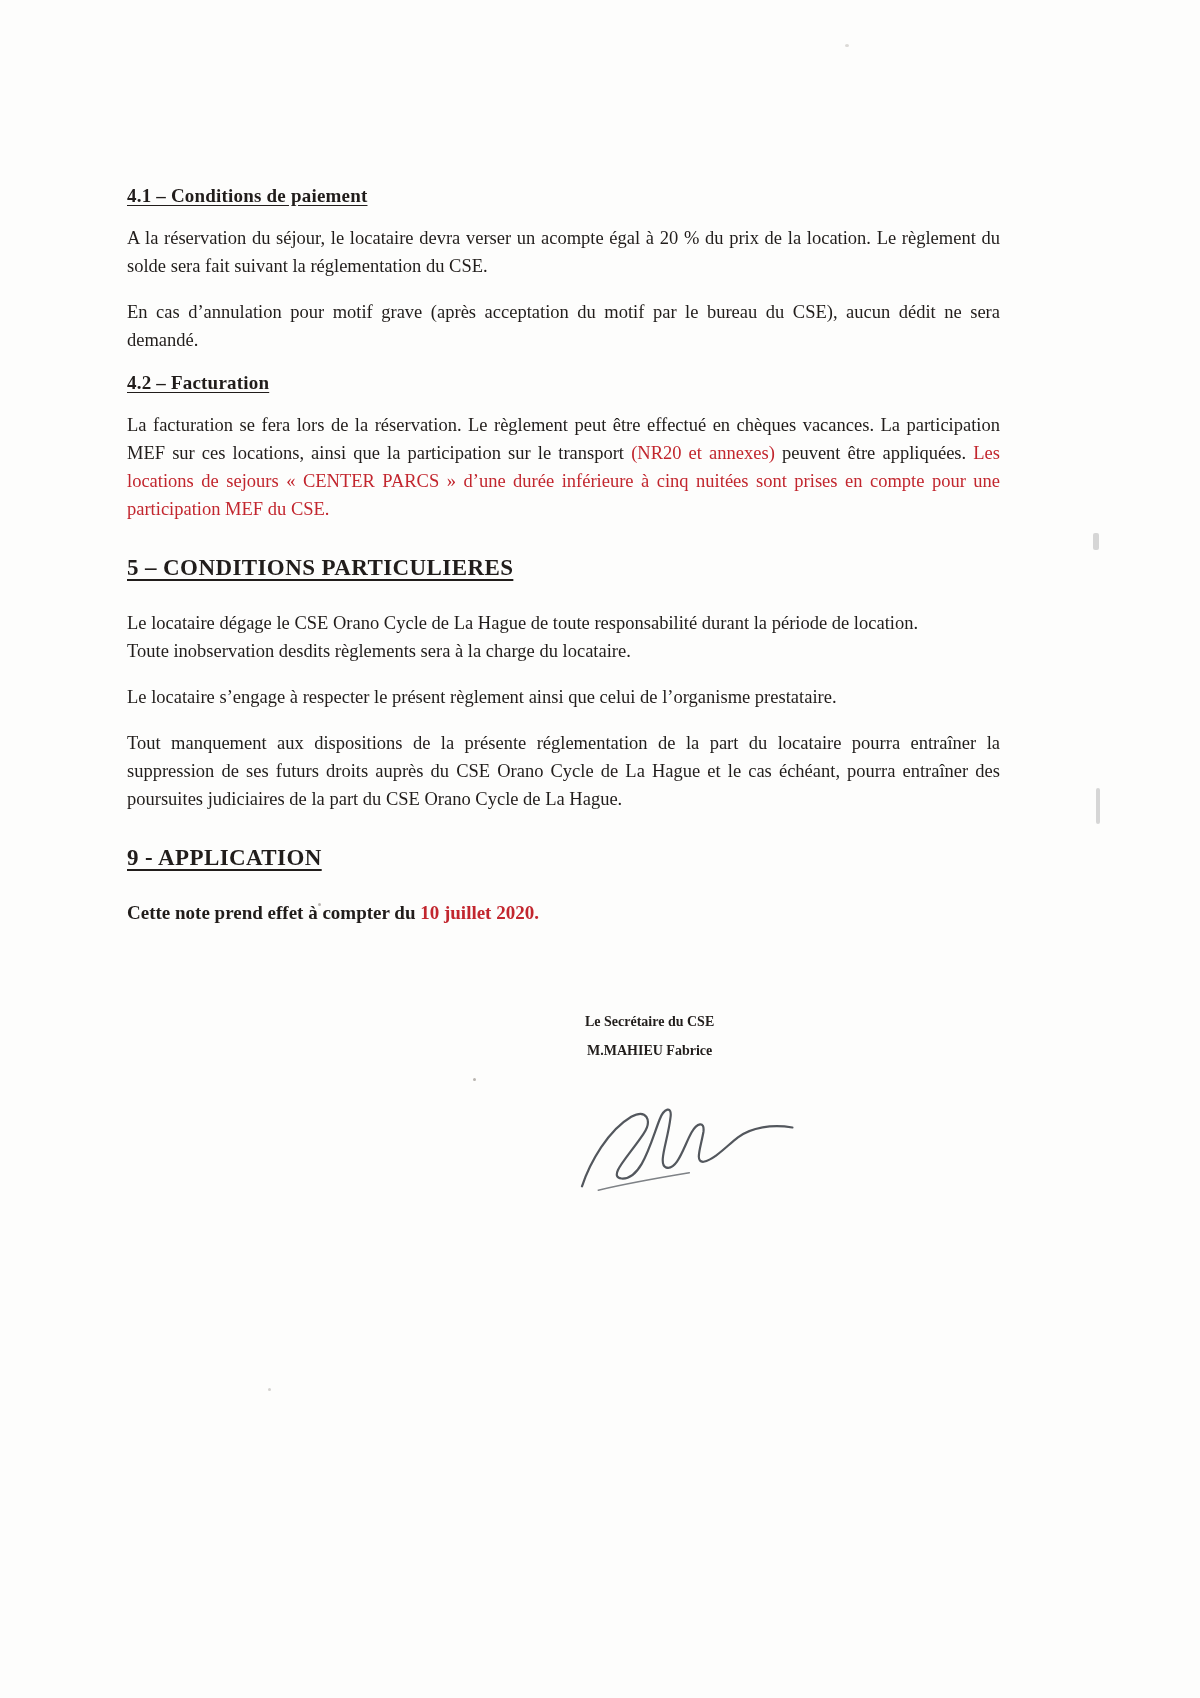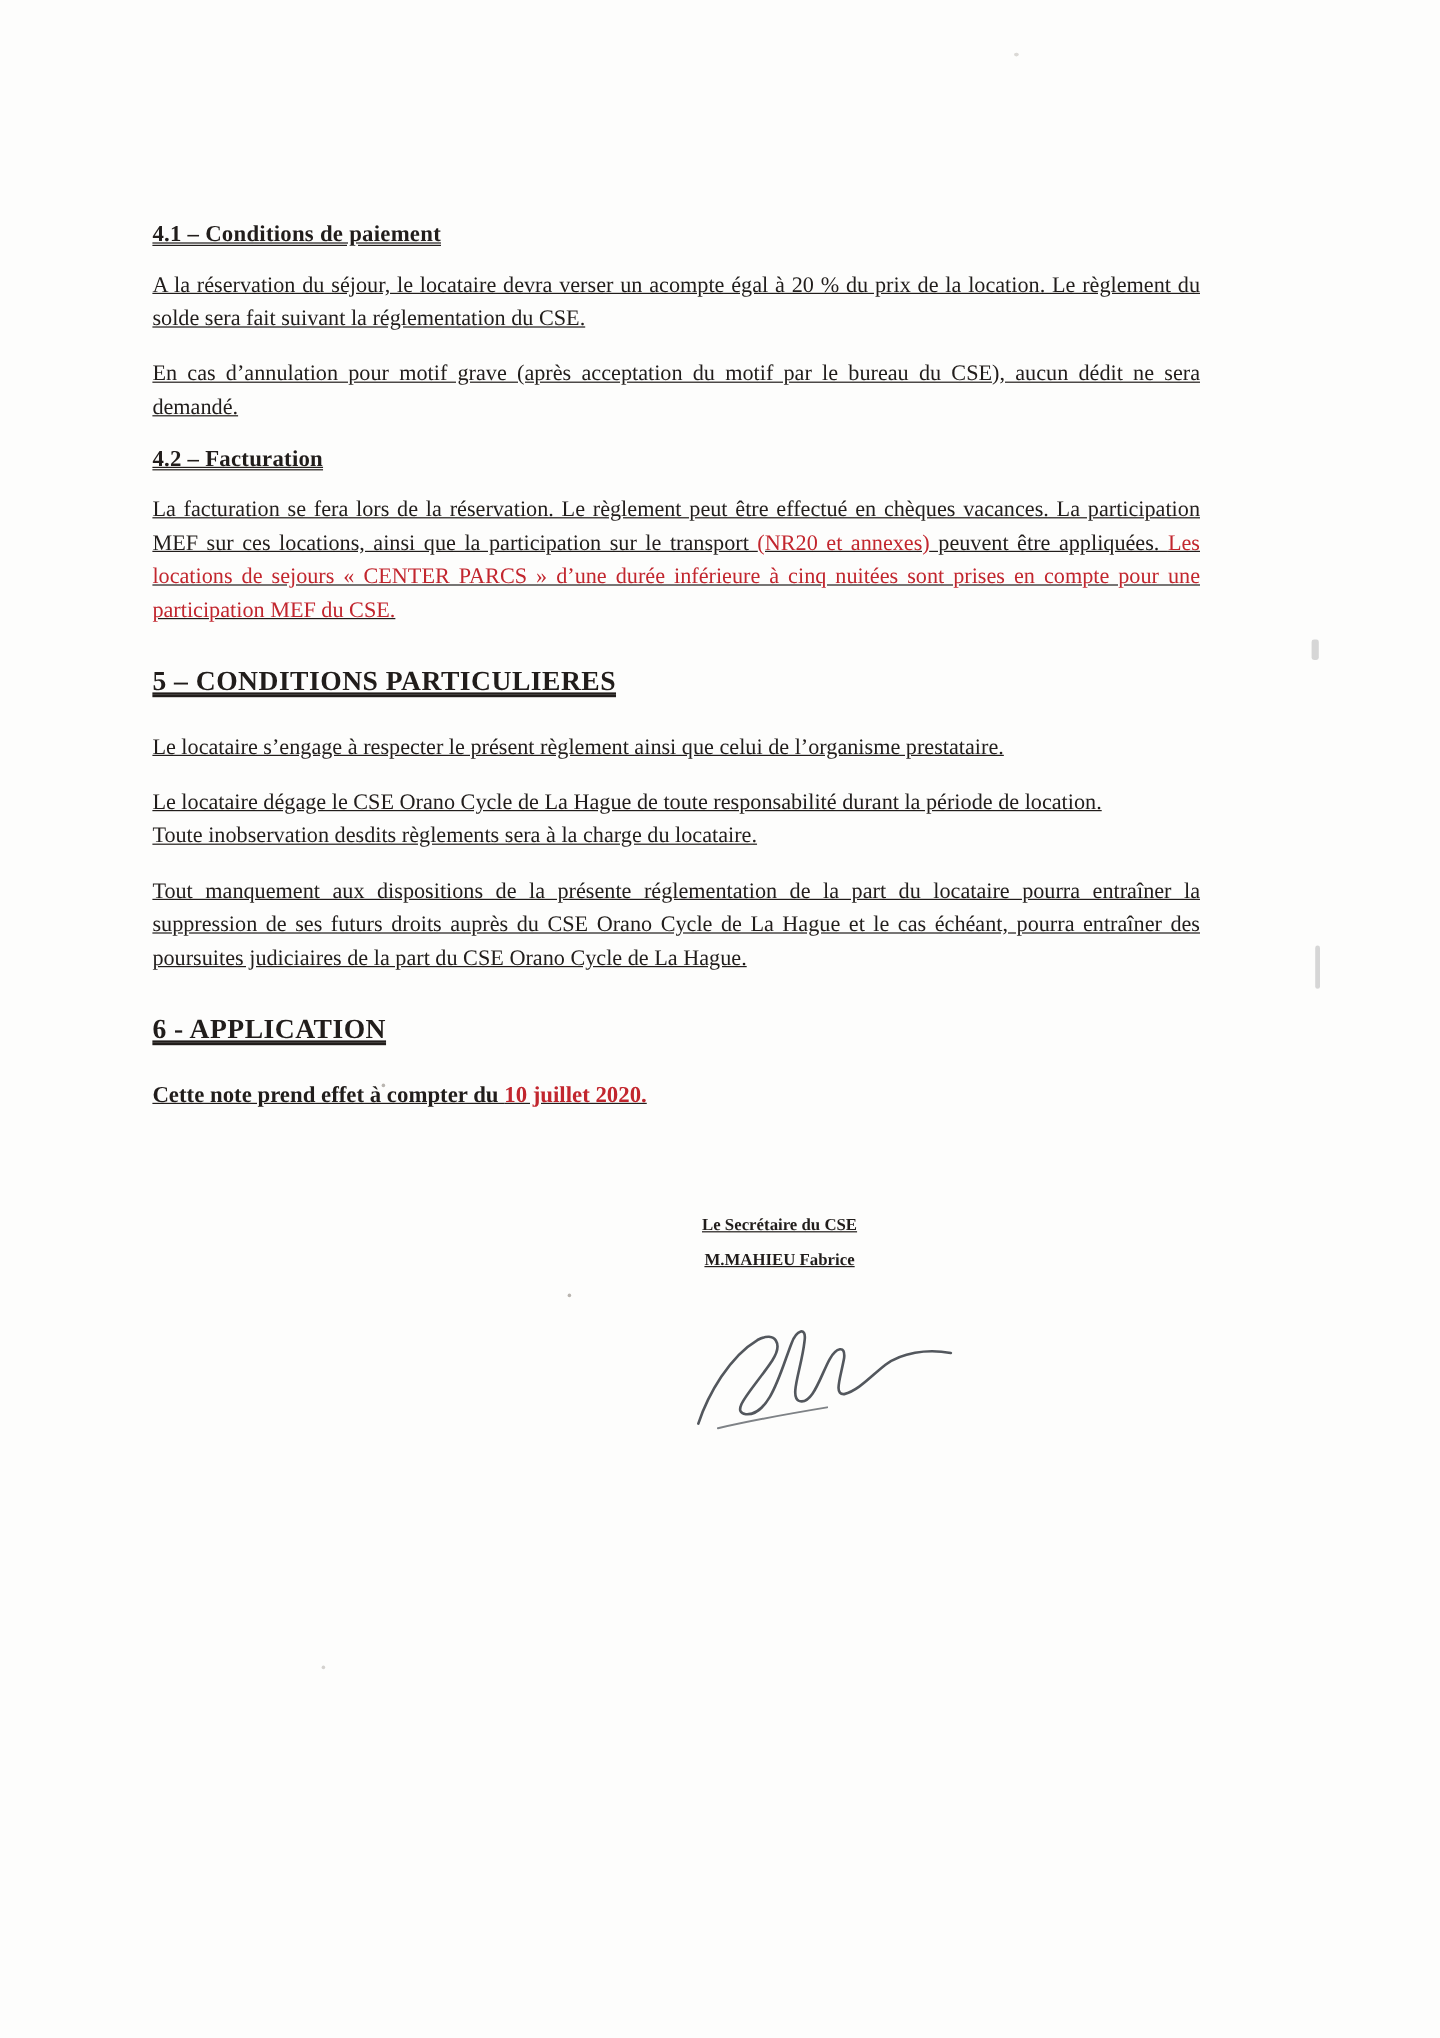--- a/index.html
+++ b/index.html
@@ -15,21 +15,20 @@
     overflow: hidden;
     background: #fdfdfc;
     font-family: "Liberation Serif", serif;
     color: var(--ink);
   }
   .page {
     position: relative;
     width: 1200px;
     height: 1698px;
     padding: 185px 200px 0 127px;
-    text-decoration: underline;
   }
   .h-small {
     font-size: 19px;
     font-weight: bold;
     text-decoration: underline;
     text-underline-offset: 3px;
     margin-bottom: 17px;
     letter-spacing: 0.2px;
   }
   .h-small.mt { margin-top: 8px; }
@@ -85,28 +84,28 @@
 <div class="page">
 
   <h3 class="h-small">4.1 – Conditions de paiement</h3>
   <p class="para">A la réservation du séjour, le locataire devra verser un acompte égal à 20 % du prix de la location. Le règlement du solde sera fait suivant la réglementation du CSE.</p>
   <p class="para">En cas d’annulation pour motif grave (après acceptation du motif par le bureau du CSE), aucun dédit ne sera demandé.</p>
 
   <h3 class="h-small mt">4.2 – Facturation</h3>
   <p class="para"><span>La facturation se fera lors de la réservation. Le règlement peut être effectué en chèques vacances. La participation MEF sur ces locations, ainsi que la participation sur le transport </span><span class="red">(NR20 et annexes)</span><span> peuvent être appliquées. </span><span class="red">Les locations de sejours « CENTER PARCS » d’une durée inférieure à cinq nuitées sont prises en compte pour une participation MEF du CSE.</span></p>
 
   <h2 class="h-large">5 – CONDITIONS PARTICULIERES</h2>
-  <p class="para">Le locataire s’engage à respecter le présent règlement ainsi que celui de l’organisme prestataire.</p>
   <p class="para no-justify">
     <span class="line">Le locataire dégage le CSE Orano Cycle de La Hague de toute responsabilité durant la période de location.</span>
     <span class="line">Toute inobservation desdits règlements sera à la charge du locataire.</span>
   </p>
+  <p class="para">Le locataire s’engage à respecter le présent règlement ainsi que celui de l’organisme prestataire.</p>
   <p class="para">Tout manquement aux dispositions de la présente réglementation de la part du locataire pourra entraîner la suppression de ses futurs droits auprès du CSE Orano Cycle de La Hague et le cas échéant, pourra entraîner des poursuites judiciaires de la part du CSE Orano Cycle de La Hague.</p>
 
-  <h2 class="h-large">6 - APPLICATION</h2>
+  <h2 class="h-large">9 - APPLICATION</h2>
   <p class="effective-line"><span>Cette note prend effet à compter du </span><span class="red">10 juillet 2020.</span></p>
 
   <div class="sig-block">
     <div>Le Secrétaire du CSE</div>
     <div>M.MAHIEU Fabrice</div>
   </div>
 
   <div class="signature-wrap">
     <svg width="240" height="110" viewBox="0 0 240 110" xmlns="http://www.w3.org/2000/svg">
       <path d="M14,96 C24,72 44,42 68,30 C84,23 89,35 79,48 C62,70 40,88 54,91 C74,94 86,56 96,35 C101,24 110,21 107,34 C103,56 91,79 99,83 C110,88 119,62 127,50 C133,41 141,39 139,50 C135,66 128,80 137,80 C149,78 161,66 173,58 C187,49 208,47 228,52" fill="none" stroke="#3c4148" stroke-width="2.2" stroke-linecap="round" stroke-linejoin="round"></path>

